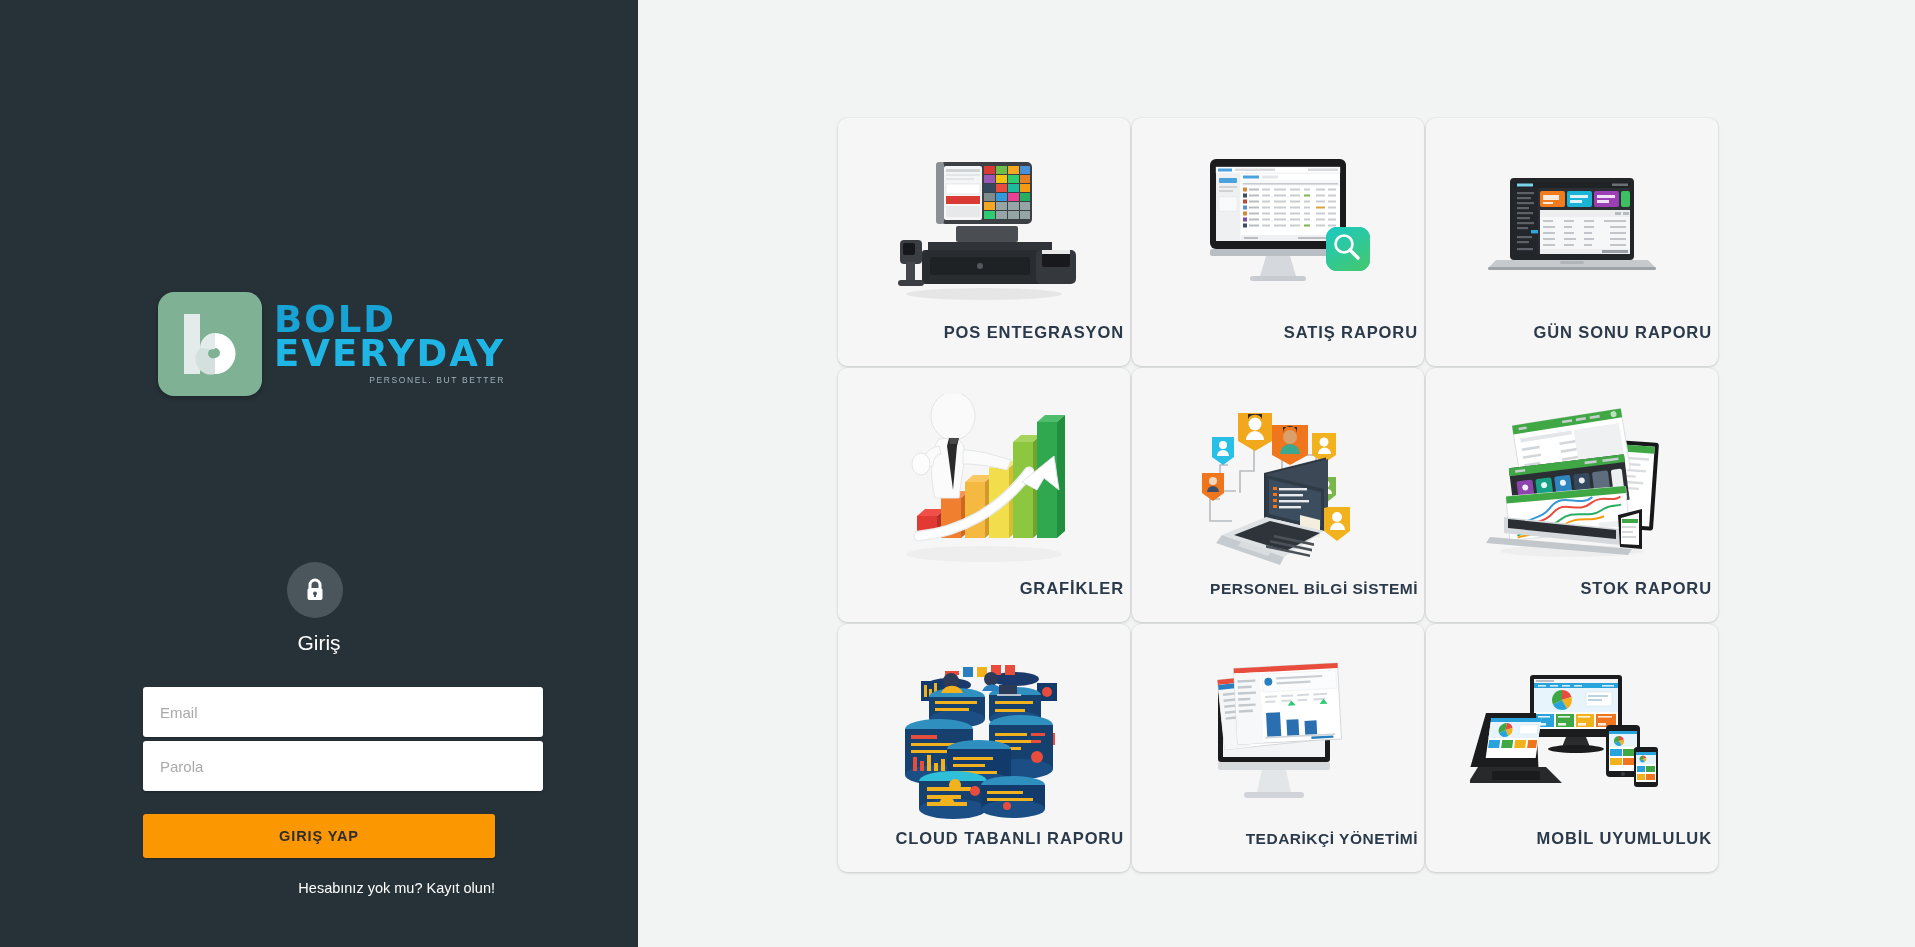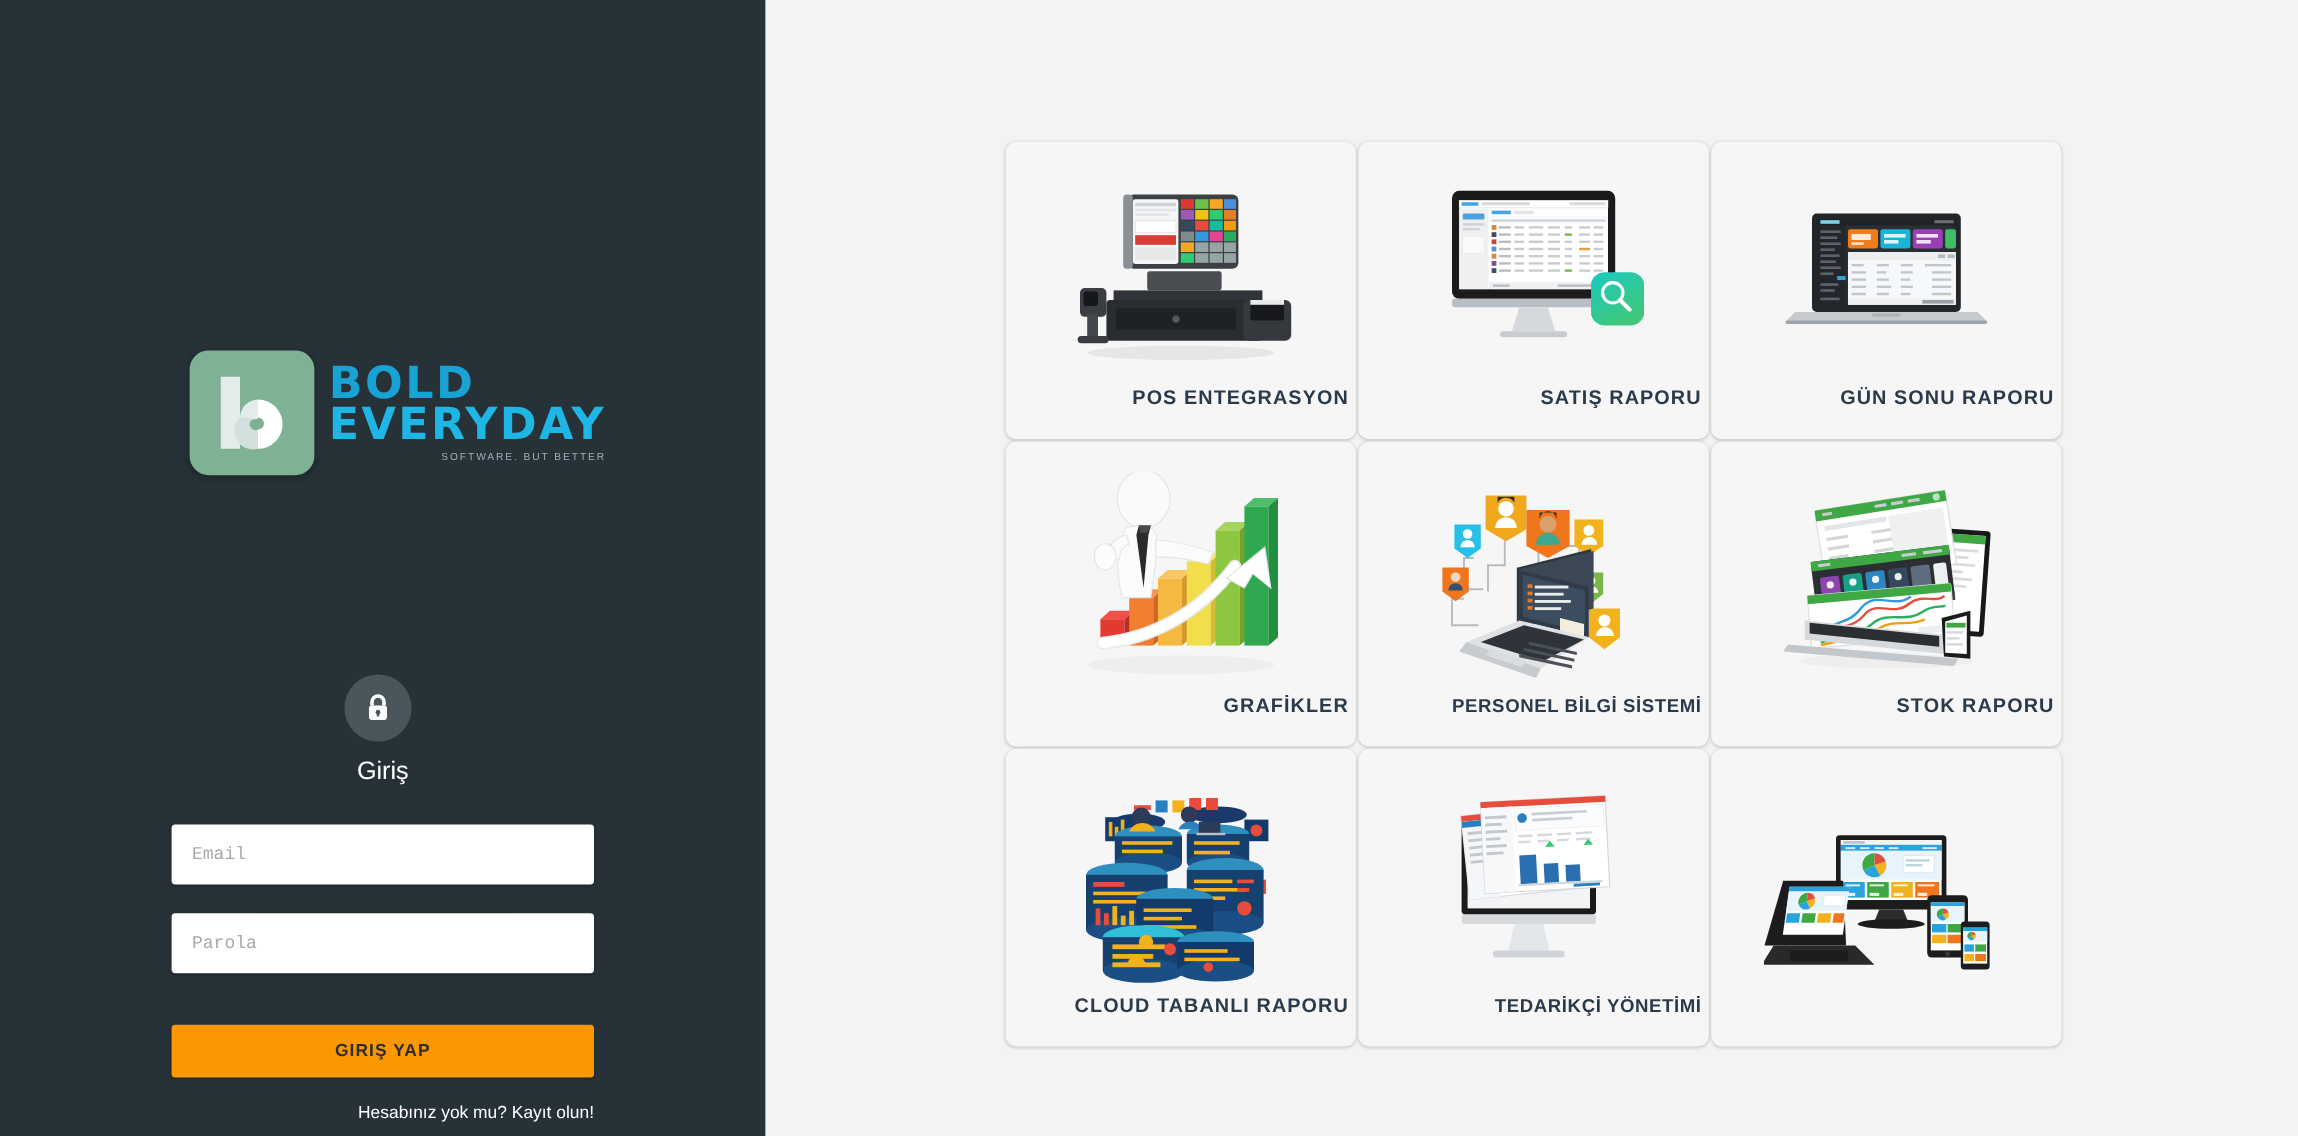--- a/index.html
+++ b/index.html
@@ -63,31 +63,31 @@
     color: #ffffff;
     font-size: 21px;
     font-weight: 400;
   }
   .login-form {
     position: absolute;
     left: 143px; top: 687px;
     width: 352px;
   }
   .field {
-    width: 352px; height: 50px;
+    width: 400px; height: 50px;
     background: #ffffff;
     border: none;
     outline: none;
     border-radius: 3px;
     padding: 0 17px;
     font-size: 15px;
     color: #333;
-    font-family: Liberation Mono, monospace;
+    font-family: Liberation Sans, sans-serif;
     display: block;
-    margin-bottom: 24px;
+    margin-bottom: 4px;
     box-shadow: 0 1px 2px rgba(0,0,0,.25);
   }
   .field::placeholder { color: #a9a9a9; }
   .submit-btn {
     width: 352px; height: 44px;
     background: #fb9700;
     border: none;
     border-radius: 3px;
     color: #2e2e2e;
     font-size: 14.5px;
@@ -162,21 +162,21 @@
     <div class="logo-mark">
       <svg width="104" height="104" viewBox="0 0 104 104">
         <path d="M26 22 L42 22 L42 56 A15 15 0 0 1 57 41 L57 57 A15 15 0 0 0 42 72 L42 82 L26 82 Z" fill="#e3ecea"></path>
         <path d="M57 41 A20.5 20.5 0 1 1 57 82 L57 66 A5 5 0 1 0 57 56 Z" fill="#ffffff"></path>
         <path d="M42 56 A15.5 15.5 0 0 0 57 82 L57 66 A4.8 4.8 0 0 1 53 57 Z" fill="#d4e0dd"></path>
       </svg>
     </div>
     <div class="logo-text">
       <span class="logo-word">BOLD</span>
       <span class="logo-word two">EVERYDAY</span>
-      <span class="logo-tag">SOFTWARE. BUT BETTER</span>
+      <span class="logo-tag">PERSONEL. BUT BETTER</span>
     </div>
   </div>
 
   <div class="lock-circle">
     <svg width="22" height="24" viewBox="0 0 22 24">
       <path d="M6 10 V7 a5 5 0 0 1 10 0 v3" fill="none" stroke="#ffffff" stroke-width="3"></path>
       <rect x="3.5" y="10" width="15" height="12" rx="2" fill="#ffffff"></rect>
       <circle cx="11" cy="15.5" r="2" fill="#4a565c"></circle>
       <rect x="10" y="15.5" width="2" height="3.5" fill="#4a565c"></rect>
     </svg>
@@ -896,16 +896,17 @@
               <path d="M0 0 L1.7 3 A3.5 3.5 0 0 1 -3.2 1.5 Z" fill="#29a3dc"></path>
               <path d="M0 0 L-3.2 1.5 A3.5 3.5 0 0 1 0 -3.5 Z" fill="#3fa845"></path>
             </g>
             <rect x="3" y="19" width="8" height="6" fill="#29a3dc"></rect>
             <rect x="12" y="19" width="9" height="6" fill="#3fa845"></rect>
             <rect x="3" y="27" width="8" height="6" fill="#f2b21d"></rect>
             <rect x="12" y="27" width="9" height="6" fill="#f0761e"></rect>
           </g>
         </svg>
       </div>
+      <div class="card-title">MOBİL UYUMLULUK</div>
     </div>
 
   </div>
 </div>
 
 </body></html>

